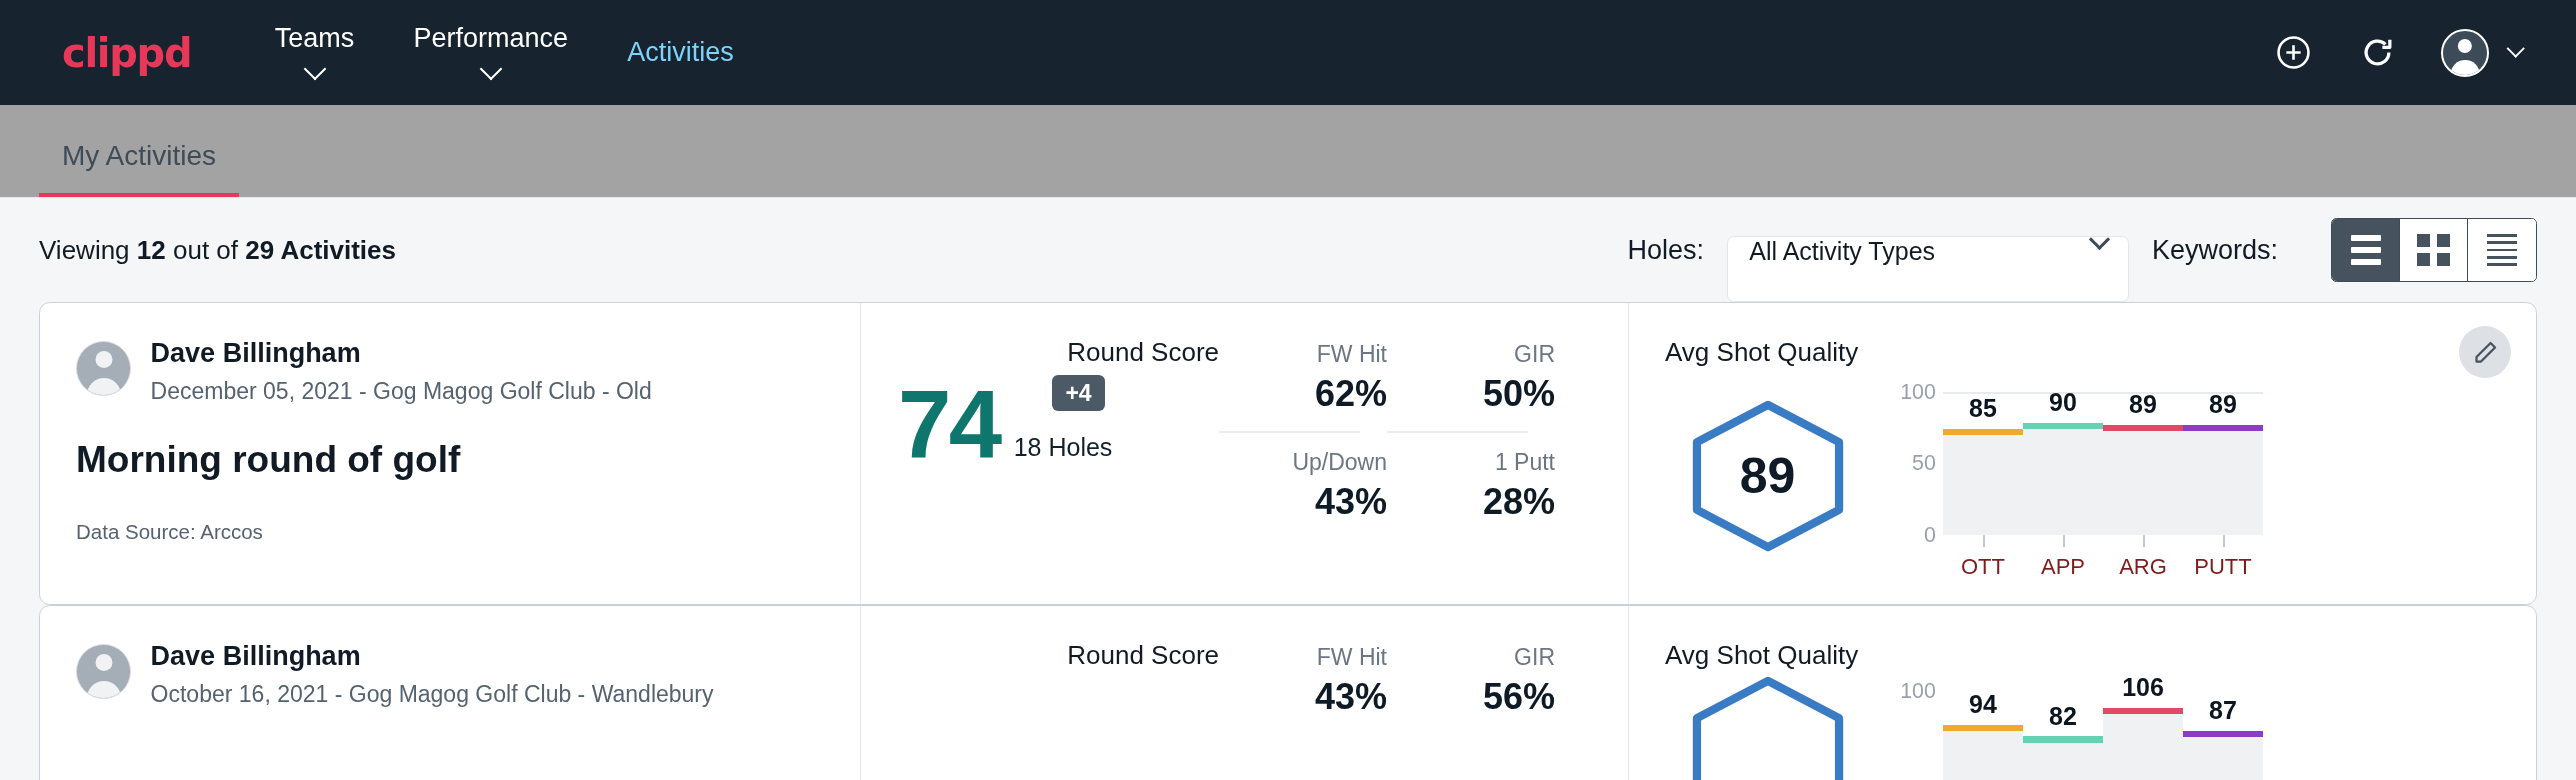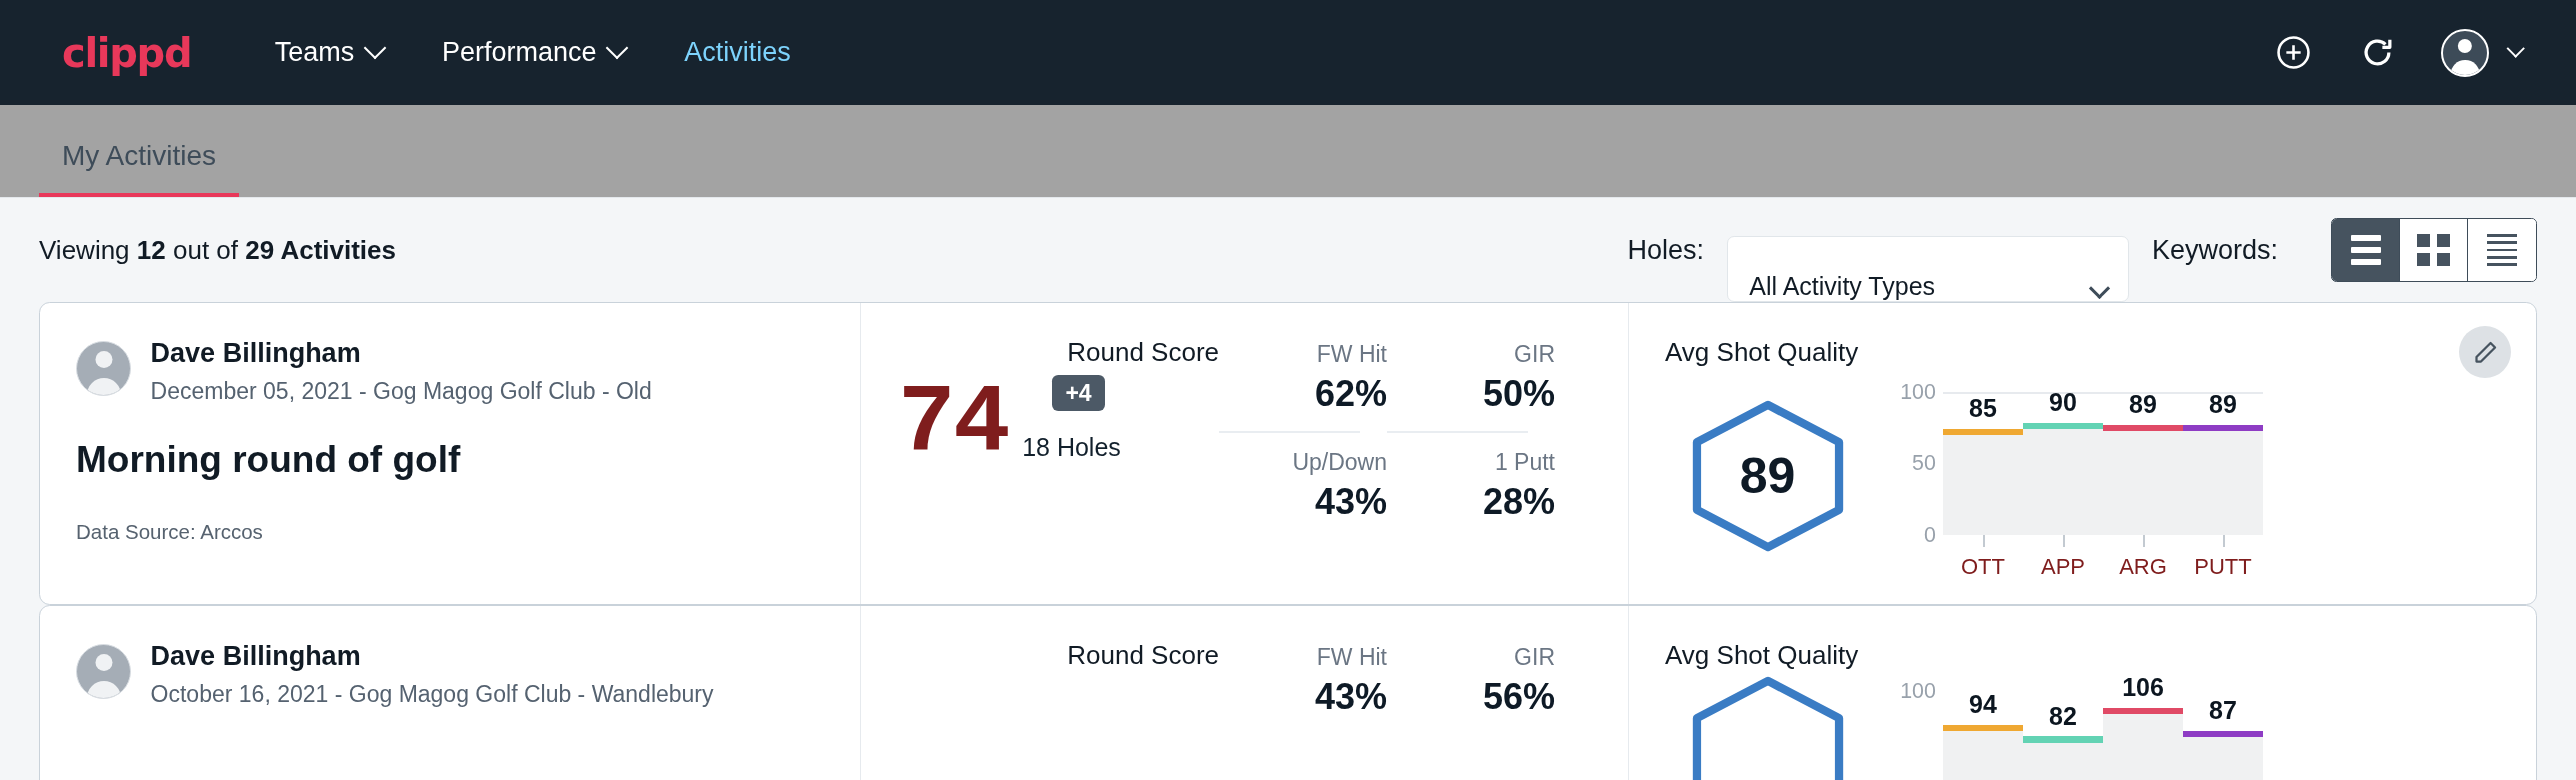--- a/index.html
+++ b/index.html
@@ -27,20 +27,21 @@
     margin-right: 80px;
     font-family: "DejaVu Sans", sans-serif;
   }
   .nav-links { display: flex; align-items: center; gap: 52px; }
   .nav-item {
     display: flex; align-items: center; gap: 12.5px;
     color: #ffffff;
     font-size: 27px;
     cursor: pointer;
     padding: 7.1px 3.6px;
+    flex-direction: column;
   }
   .nav-item.muted { color: #7dd3fc; }
   .chev {
     width: 16px; height: 16px;
     border-right: 2.7px solid currentColor;
     border-bottom: 2.7px solid currentColor;
     transform: rotate(45deg) translate(-3.6px,-3.6px);
   }
   .nav-right {
     margin-left: auto;
@@ -110,21 +111,21 @@
   .filter-mid {
     margin-left: auto;
     display: flex; align-items: center; gap: 23px;
   }
   .label { font-size: 27px; color: #111b25; white-space: nowrap; }
   .select {
     width: 402px; height: 66px;
     background: #ffffff;
     border: 0.9px solid #e1e6ea;
     border-radius: 7.1px;
-    display: flex; align-items: flex-end;
+    display: flex; align-items: flex-start;
     padding: 0 21.4px;
     font-size: 25px; color: #111b25;
     cursor: pointer;
     margin-top: 38px;
   }
   .select .sel-chev {
     margin-left: auto;
     width: 15px; height: 15px;
     border-right: 3.6px solid #3e4c59; border-bottom: 3.6px solid #3e4c59;
     transform: rotate(45deg) translate(-3.6px,-3.6px);
@@ -209,22 +210,22 @@
     padding: 34px 0 27px 37px;
     display: flex;
     border-right: 0.9px solid #e6eaee;
     width: 768px;
     text-align: right;
   }
   .score-block { width: 321px; }
   .block-label { font-size: 26px; color: #111b25; }
   .score-row { display: flex; align-items: flex-end; margin-top: 12.5px; position: relative; }
   .score-num {
-    font-size: 96px; font-weight: 700; color: #7f1d1d;
-    line-height: 0.92; letter-spacing: -2.7px; font-family: Liberation Mono, monospace;
+    font-size: 96px; font-weight: 700; color: #0f766e;
+    line-height: 0.92; letter-spacing: -2.7px;
   }
   .score-badge {
     background: #4c5966; color: #fff;
     font-size: 23px; font-weight: 700;
     padding: 4.5px 13.4px; border-radius: 6.2px;
     position: absolute; top: -5.4px; left: 154px;
   }
   .score-holes { font-size: 25px; color: #12202c; margin-left: 14.3px; padding-bottom: 7.1px; }
 
   .stat-cols { display: flex; gap: 0; }

